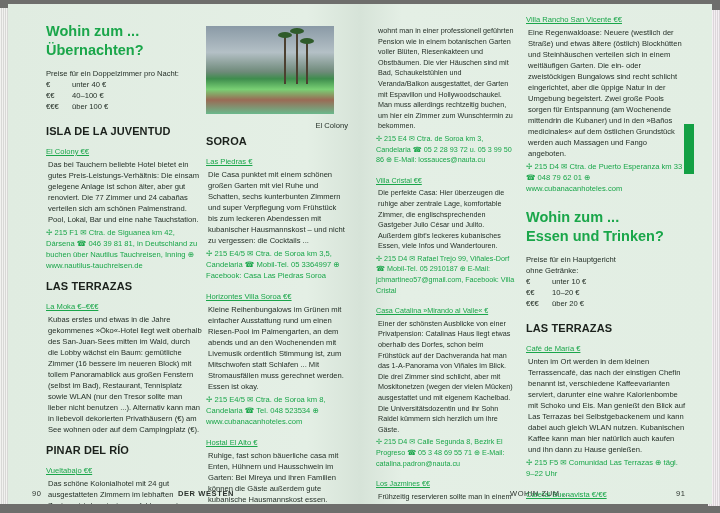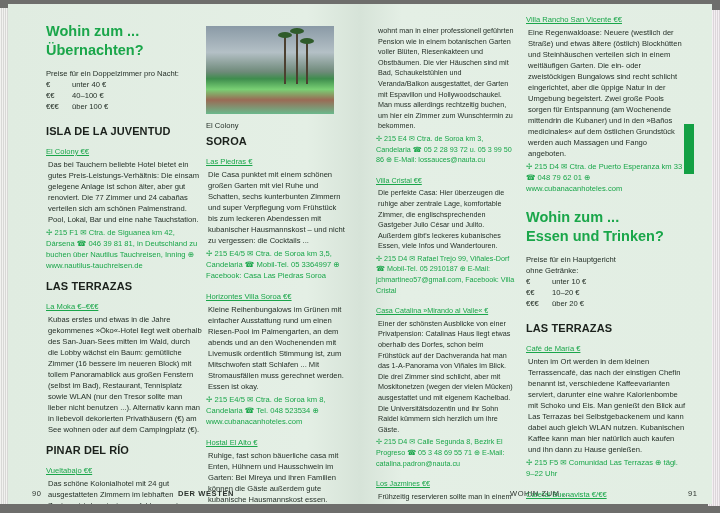--- a/index.html
+++ b/index.html
@@ -16,21 +16,21 @@
   .prow{display:flex;}
   .psym{width:26px;}
   .region{font-weight:bold;font-size:11px;letter-spacing:0.1px;margin:10px 0 9px 0;color:#1b211c;}
   .entry{margin:0 0 10px 0;}
   .etitle{font-weight:normal;color:#1aa64a;text-decoration:underline;text-decoration-color:#1aa64a;}
   .ebody{margin:2px;}
   .einfo{color:#1aa64a;margin:0;}
   .photo{width:128px;height:88px;background:linear-gradient(180deg,#8a9aa6 0%,#b4c0c6 30%,#6f8a7a 52%,#3e8d4d 60%,#79d074 72%,#9a6a55 84%,#6ab98c 100%);position:relative;}
   .photo .palm{position:absolute;bottom:30px;width:2px;background:#4c4030;}
   .photo .frond{position:absolute;width:14px;height:6px;border-radius:50%;background:#2f5b2a;}
-  .caption{margin:6px 0 5px 0;}
+  .caption{margin:6px 0 5px 0;text-align:right;}
   .footer{position:absolute;bottom:6px;font-size:7.5px;letter-spacing:0.6px;color:#2b322d;}
   .tab-marker{position:absolute;right:18px;top:120px;width:10px;height:50px;background:#13a044;}
 </style>
 </head>
 <body>
 
 <div class="book">
   <div class="edge-l"></div>
   <div class="edge-r"></div>
 
@@ -167,15 +167,15 @@
       </div>
       <div class="entry">
         <div class="etitle">Cafetal Buenavista €/€€</div>
         <p class="ebody">In dem ansprechend restaurierten Anwesen auf der Kaffee-Hacienda aus dem 19. Jahrhundert speisen vorwiegend Reisegruppen. Es werden die üblichen kreolischen Gerichte rund ums Huhn serviert – natürlich bei musikalischer Begleitung.</p>
 
       </div>
     </div>
 
     <div class="tab-marker"></div>
     <div class="footer" style="left:150px;">WOHIN ZUM ...</div>
-    <div class="footer" style="left:328px;">91</div>
+    <div class="footer" style="left:316px;">91</div>
   </div>
 </div>
 
 </body></html>

